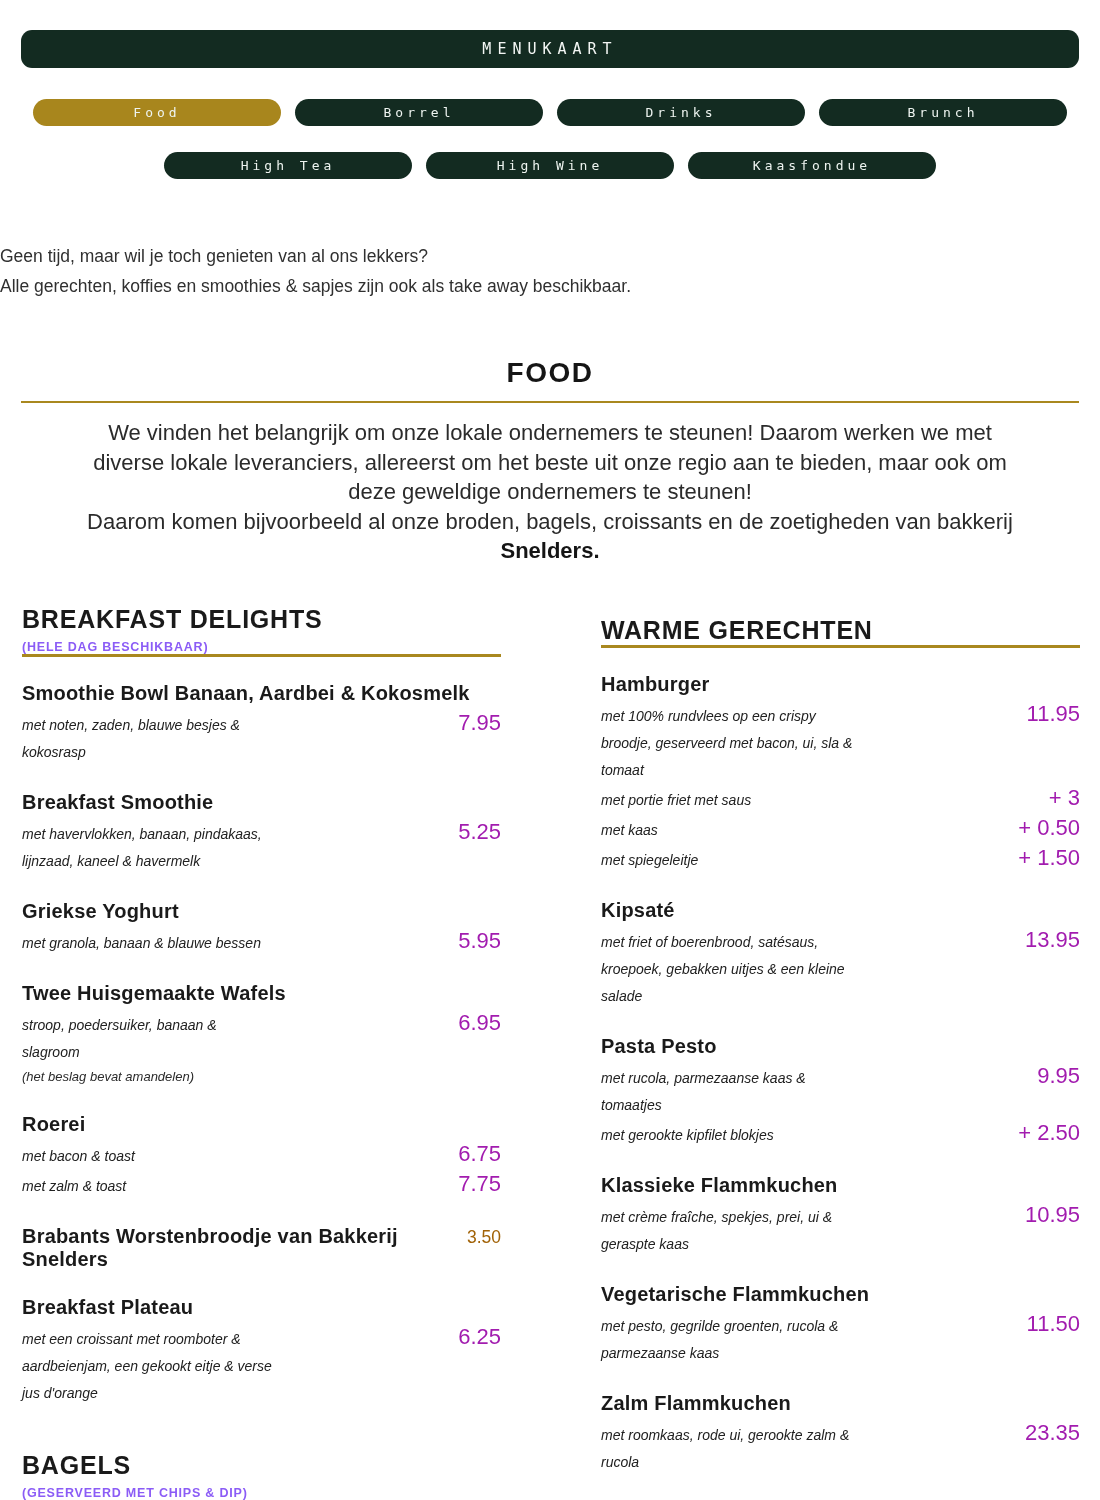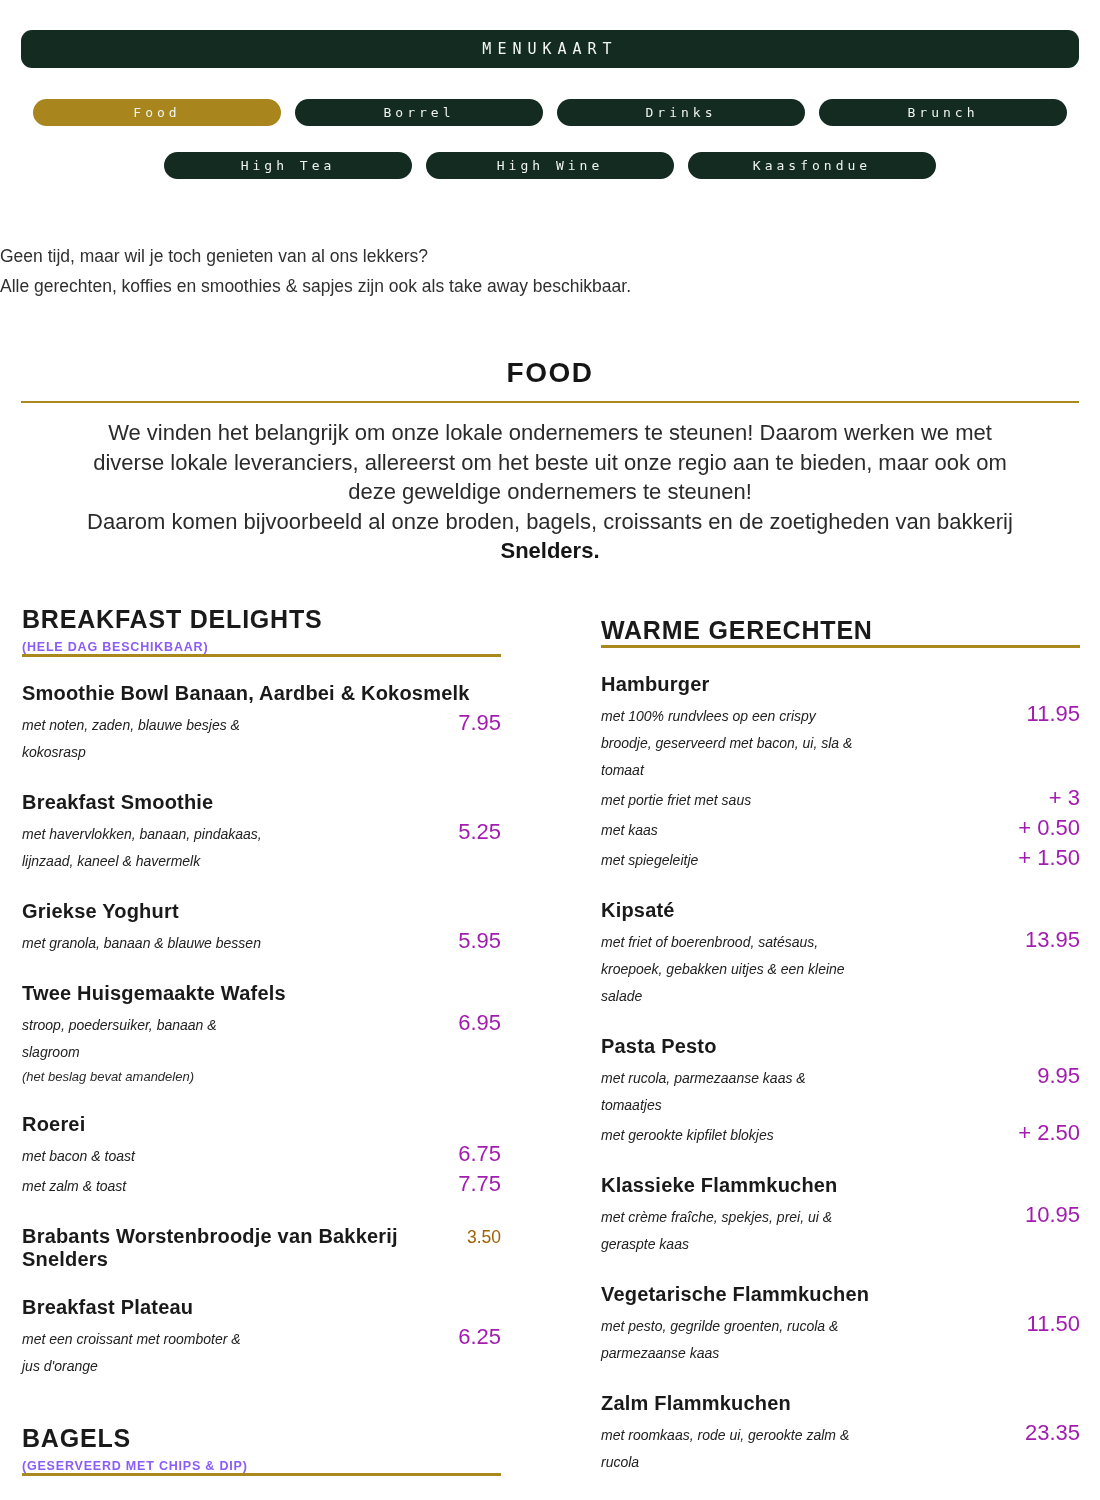--- a/index.html
+++ b/index.html
@@ -178,20 +178,23 @@
         </div>
         <div class="menu-item">
           <div class="item-name-row">
             <span class="item-name">Breakfast Plateau</span>
           </div>
           <div class="item-row">
             <span class="row-text">met een croissant met roomboter &amp;</span>
             <span class="row-price">6.25</span>
           </div>
           <div class="item-row">
+            <span class="row-text">aardbeienjam, een gekookt eitje &amp; verse</span>
+          </div>
+          <div class="item-row">
             <span class="row-text">jus d'orange</span>
           </div>
         </div>
       </section>
       <section class="menu-section">
         <div class="section-header">
           <h2 class="section-title">BAGELS</h2>
           <div class="section-subtitle">(GESERVEERD MET CHIPS &amp; DIP)</div>
         </div>
       </section>

